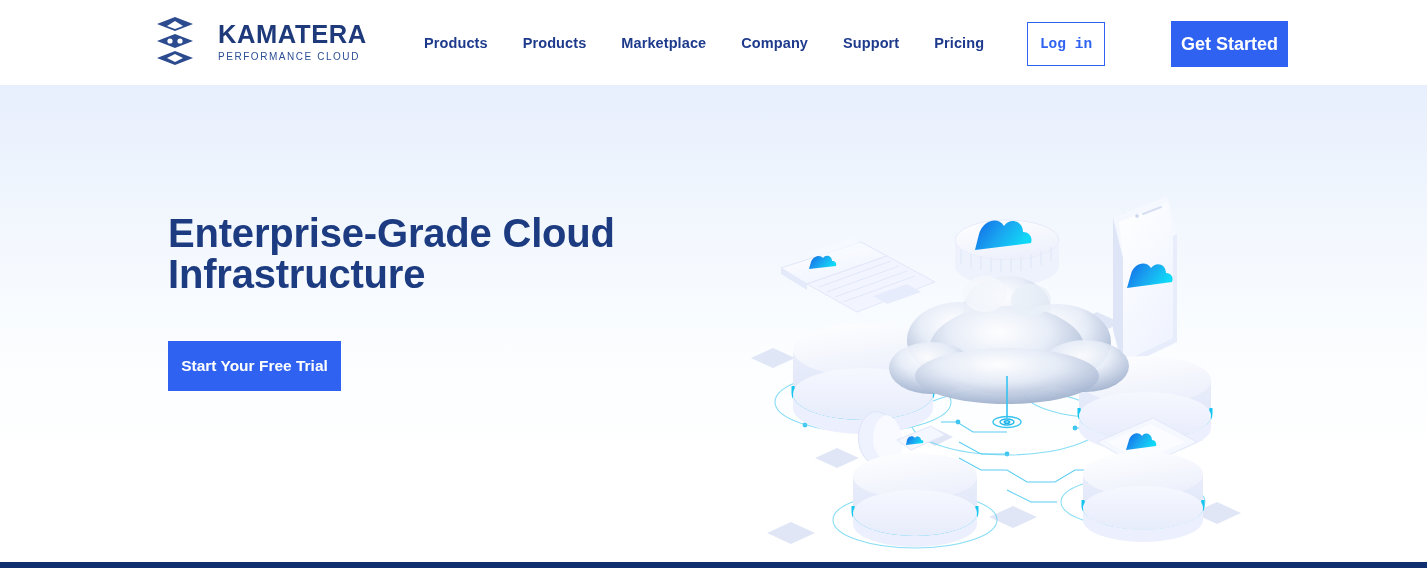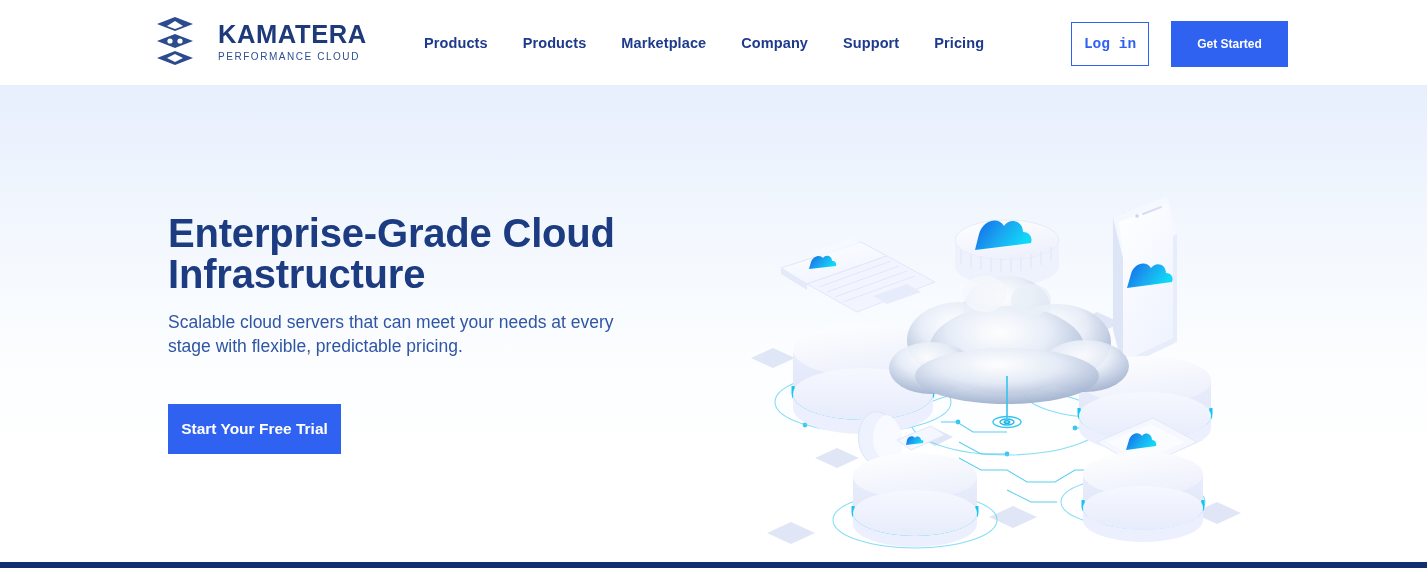--- a/index.html
+++ b/index.html
@@ -51,23 +51,23 @@
   .btn-login {
     width:78px; height:44px;
     border:1.5px solid #2f62f0; background:#fff;
     color:#2f62f0; font-size:14.5px; font-weight:bold;
     display:flex; align-items:center; justify-content:center;
     cursor:pointer; font-family:Liberation Mono, monospace;
   }
   .btn-getstarted {
     width:117px; height:46px;
     background:#2f62f0; border:none; color:#ffffff;
-    font-size:12px; font-weight:bold;
+    font-size:18px; font-weight:bold;
     display:flex; align-items:center; justify-content:center;
-    cursor:pointer; font-family:inherit;
+    cursor:pointer; font-family:inherit;margin-left:44px;
   }
 
   
   .hero {
     position:absolute; top:85px; left:0;
     width:1427px; height:477px;
     background:linear-gradient(to bottom, #e7effd 0%, #f2f7fe 28%, #fbfdff 56%, #ffffff 78%, #ffffff 100%);
     overflow:hidden;
   }
   .hero-copy { position:absolute; left:168px; top:128px; width:520px; }
@@ -143,21 +143,20 @@
     <button class="btn-login">Log in</button>
     <button class="btn-getstarted">Get Started</button>
   </div>
 
 </header>
 
 <section class="hero">
 
   <div class="hero-copy">
     <h1 class="hero-title">Enterprise-Grade Cloud Infrastructure</h1>
-    <p class="hero-sub">Scalable cloud servers that can meet your needs at every stage with flexible, predictable pricing.</p>
     <button class="btn-trial">Start Your Free Trial</button>
   </div>
 
   <div class="hero-art">
     <svg viewBox="0 0 520 400" xmlns="http://www.w3.org/2000/svg" aria-hidden="true">
       <defs>
         <linearGradient id="cloudIcon" x1="0" y1="0" x2="1" y2="0.4">
           <stop offset="0%" stop-color="#1068e8"></stop>
           <stop offset="55%" stop-color="#1aa6f0"></stop>
           <stop offset="100%" stop-color="#10d8f7"></stop>

